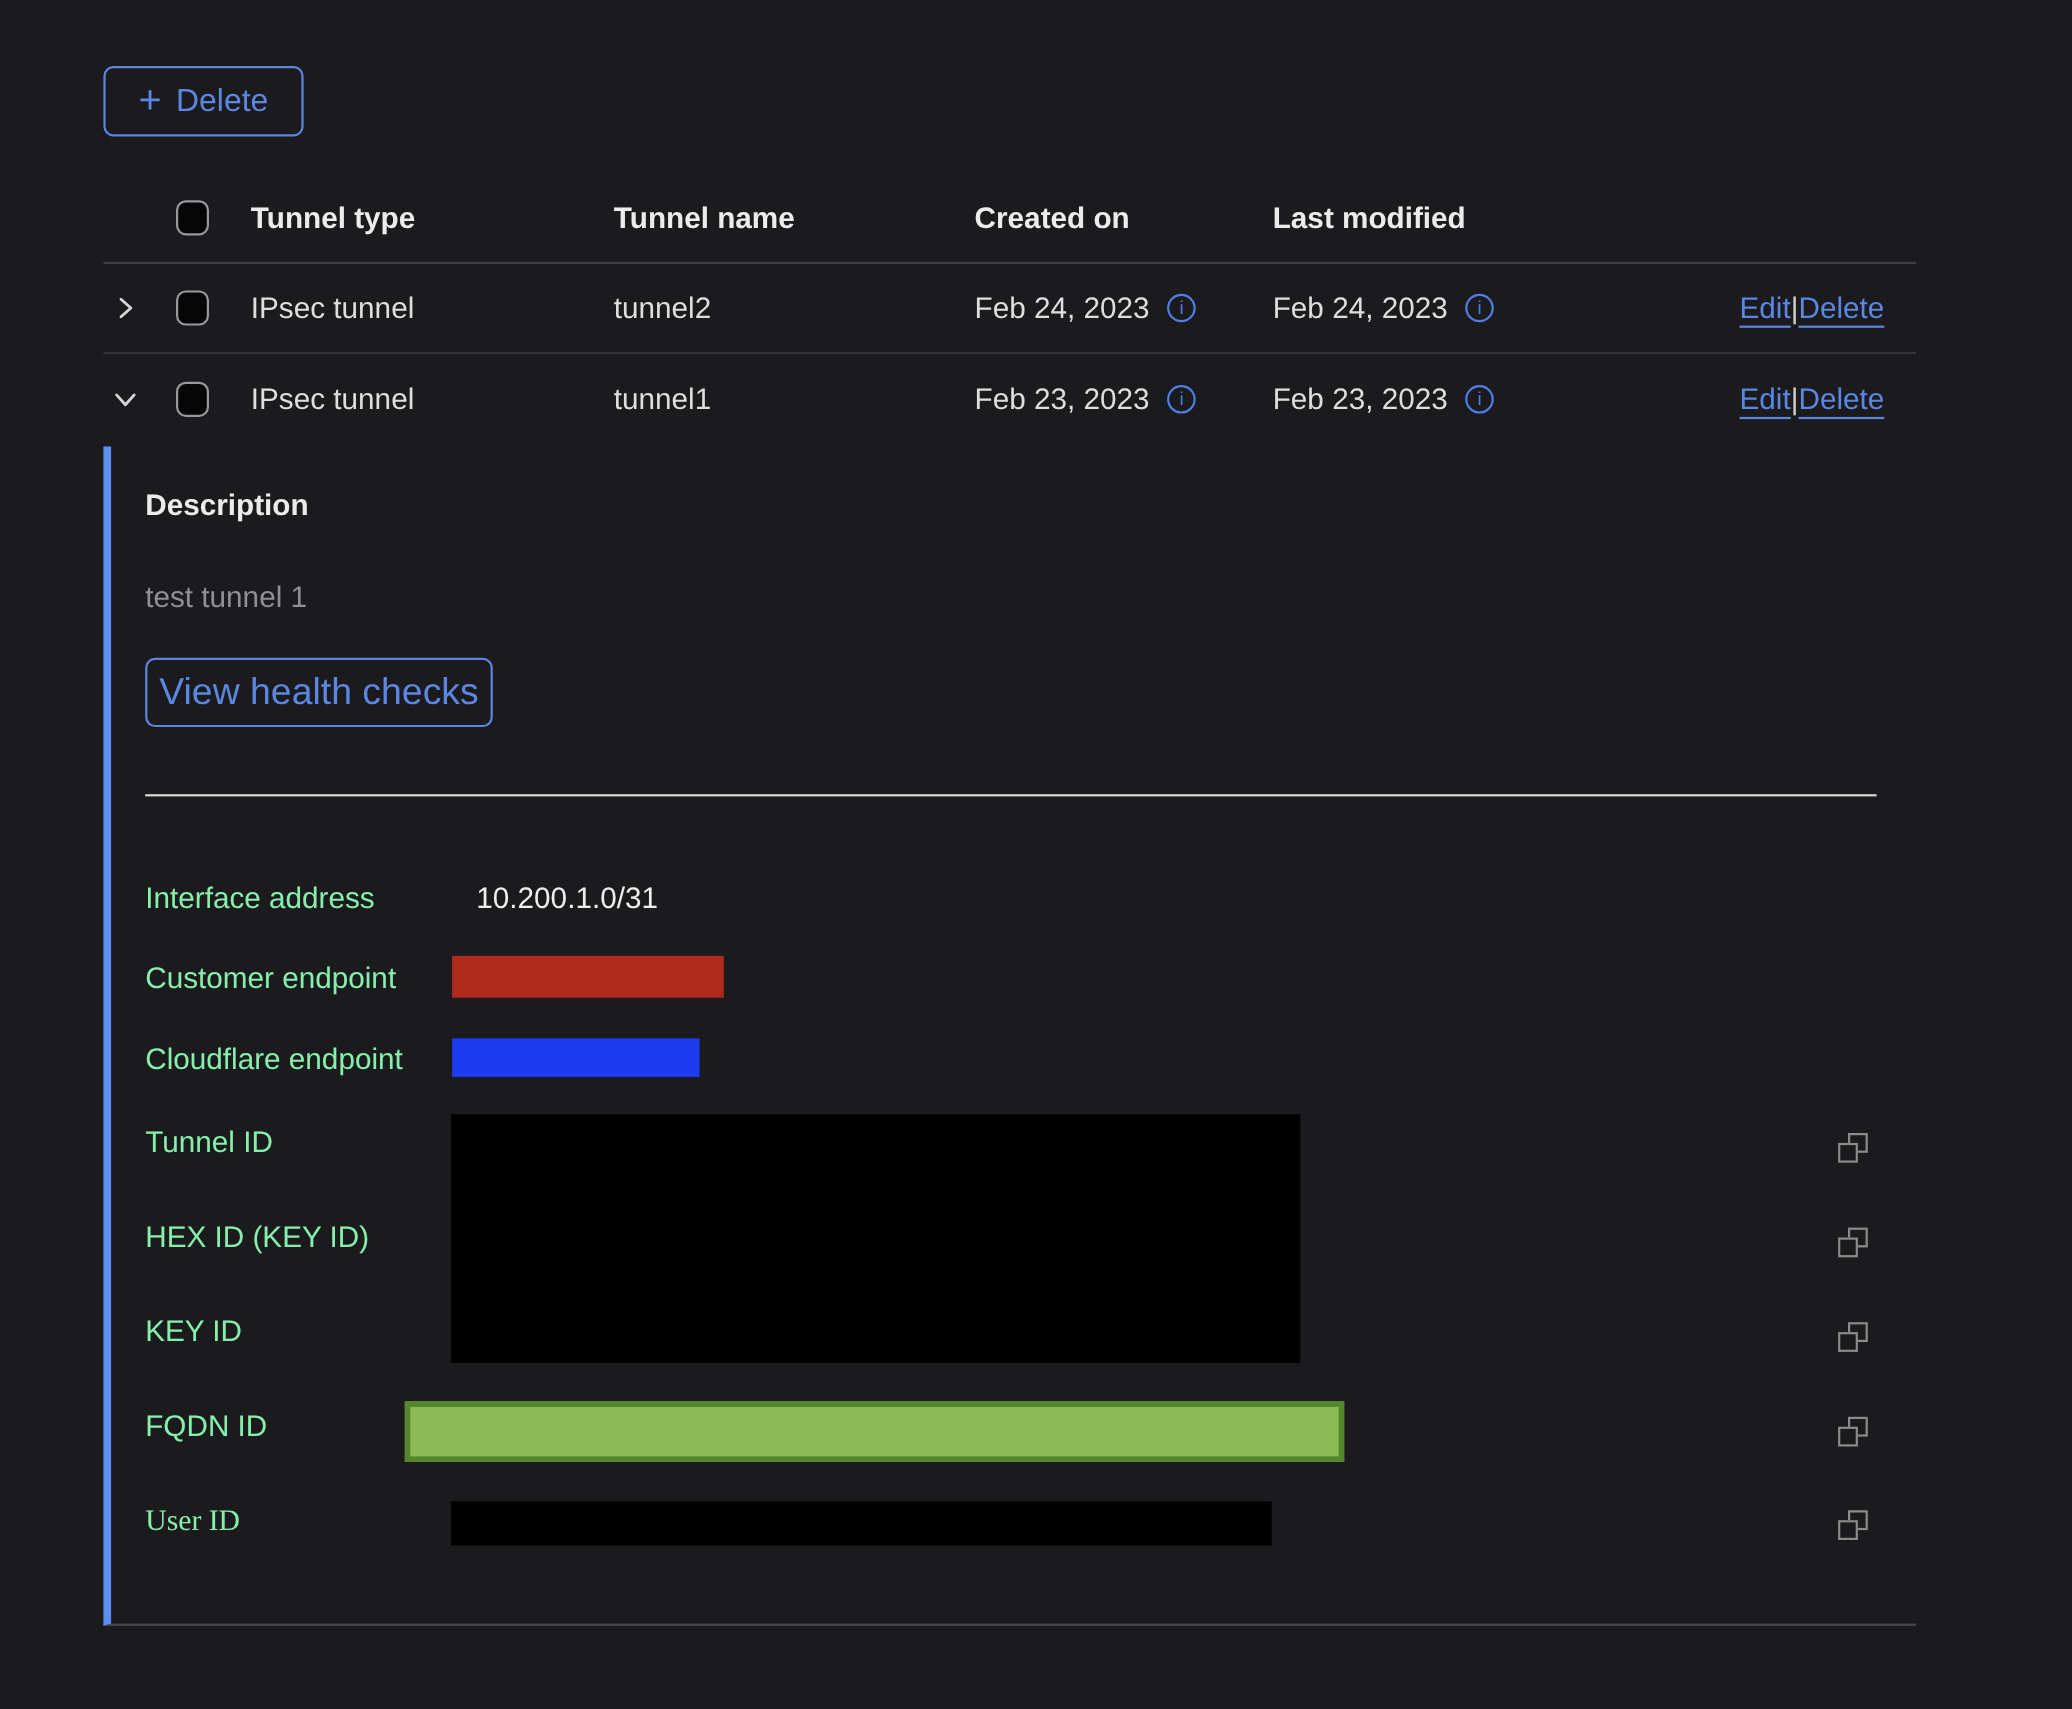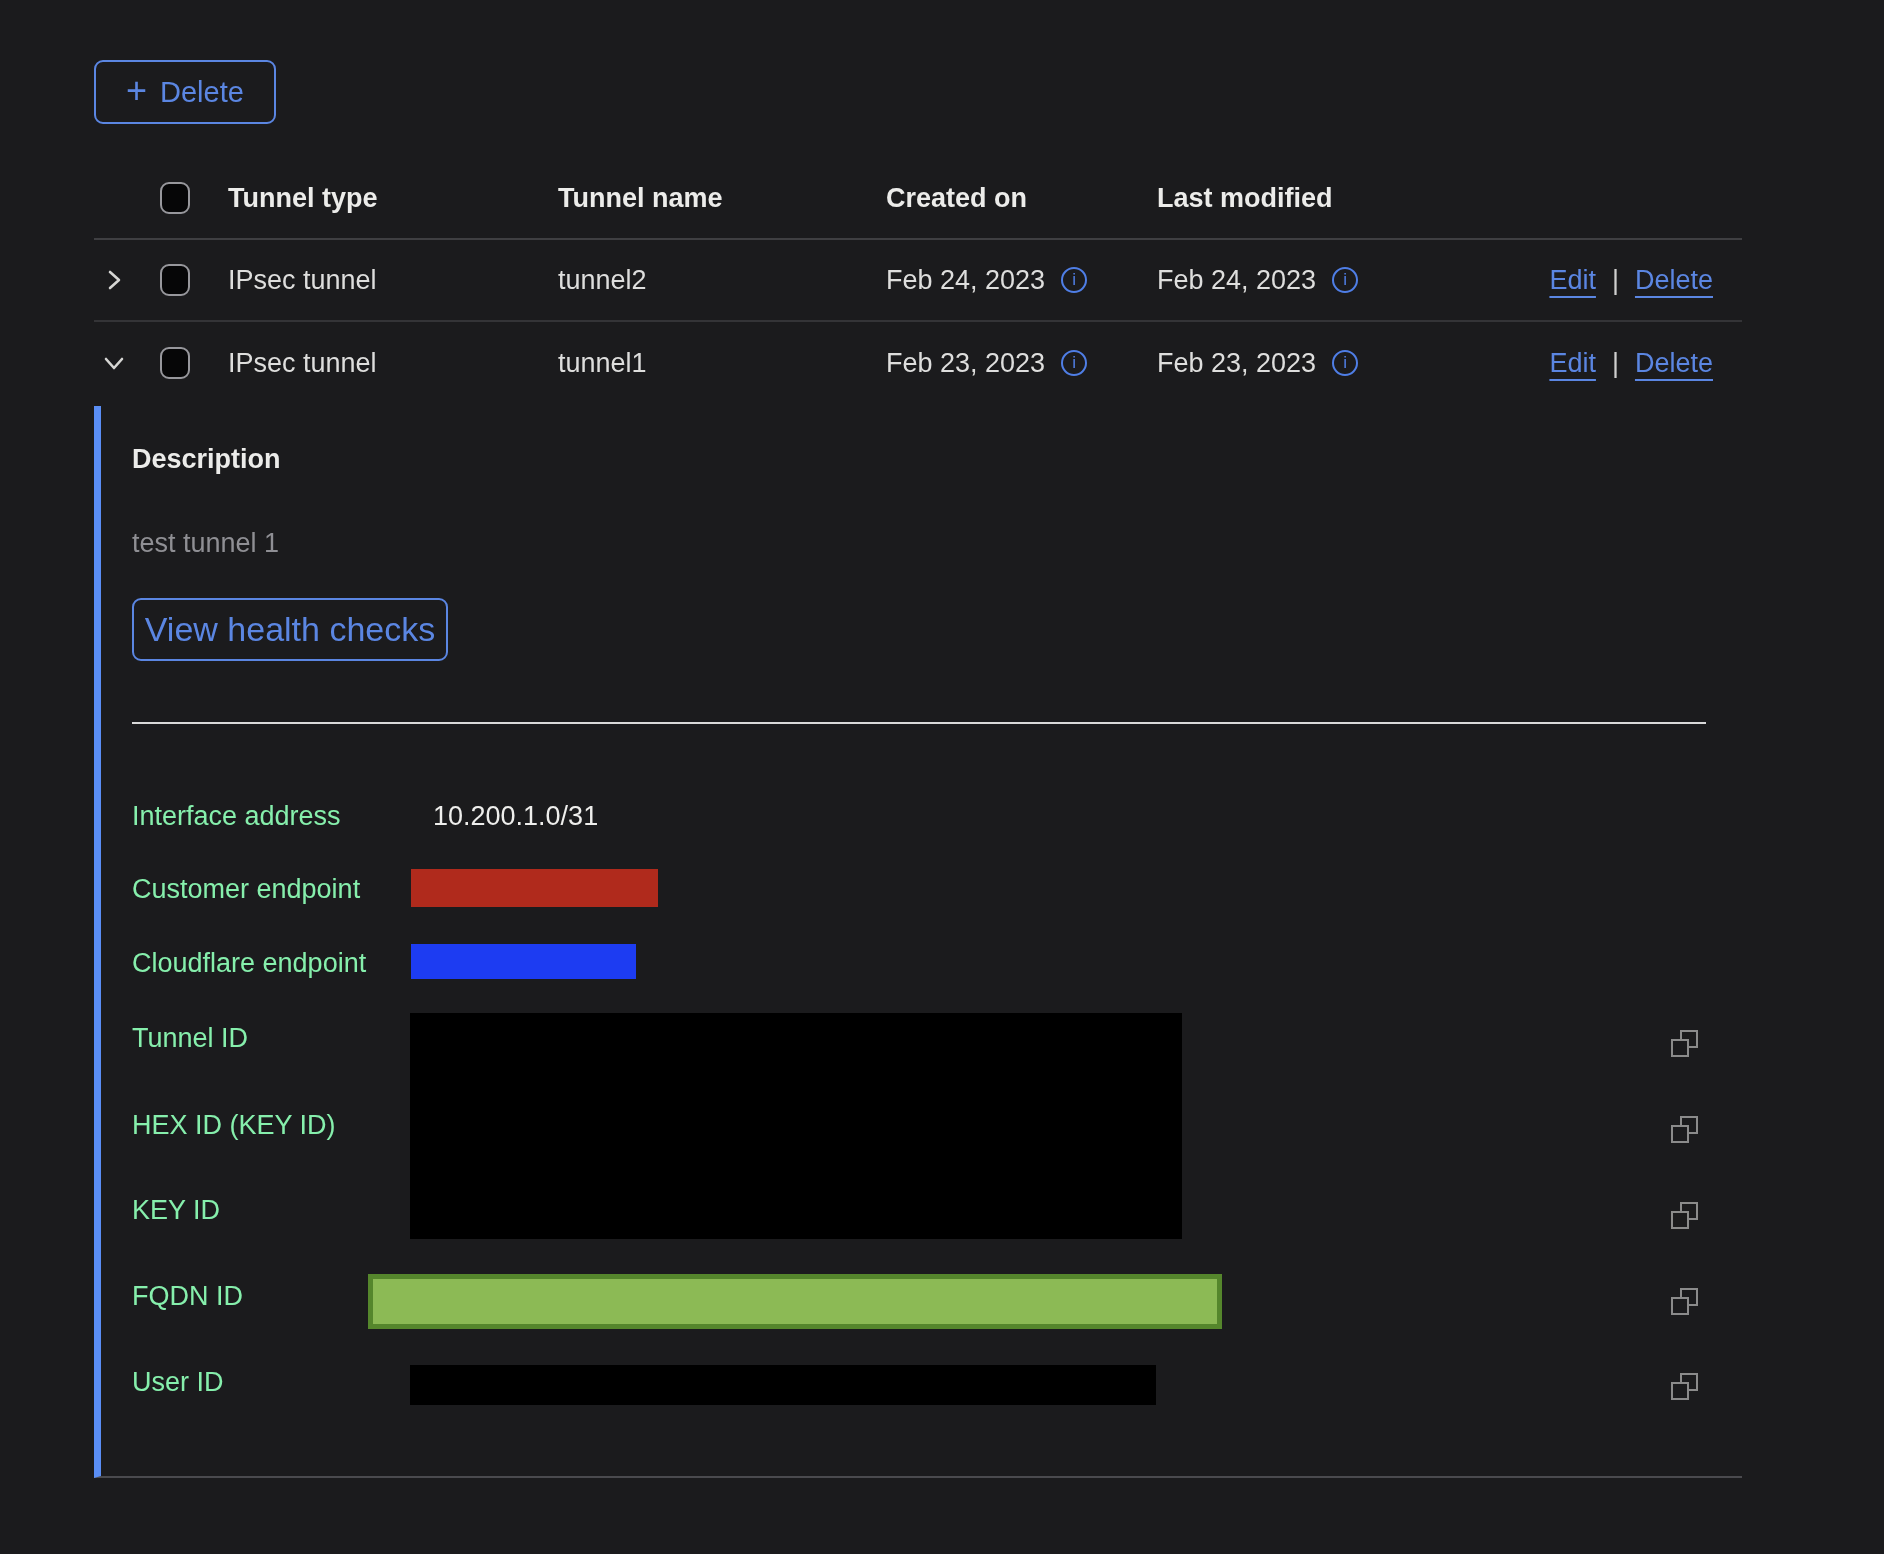--- a/index.html
+++ b/index.html
@@ -26,21 +26,21 @@
     border-bottom:2px solid #3f3f42; font-weight:700; color:#ececea;
   }
   .trow { display:flex; align-items:center; height:82px; color:#dededd; }
   .trow.first { border-bottom:2px solid #343437; }
   .col-expand   { width:66px; display:flex; align-items:center; padding-left:6px; }
   .col-check    { width:68px; display:flex; align-items:center; }
   .col-type     { width:330px; }
   .col-name     { width:328px; }
   .col-created  { width:271px; display:flex; align-items:center; gap:16px; }
   .col-modified { width:293px; display:flex; align-items:center; gap:16px; }
-  .col-actions  { flex:1; display:flex; justify-content:flex-end; align-items:center; gap:16px; padding-right:29px; }
+  .col-actions  { flex:1; display:flex; justify-content:flex-end; align-items:center; gap:0; padding-right:29px; }
 
   .checkbox {
     width:30px; height:32px; border:2px solid #97979c; border-radius:9px;
     background:#060607; display:inline-block; cursor:pointer;
   }
   .chev { width:28px; height:28px; display:block; cursor:pointer; }
   .chev polyline { fill:none; stroke:#d6d6d4; stroke-width:2.6; stroke-linecap:round; stroke-linejoin:round; }
 
   .info-icon {
     width:26px; height:26px; border:2px solid #4f7ee6; border-radius:50%;
@@ -182,21 +182,21 @@
     <div class="redact blue"></div>
 
     <div class="abs lbl" style="left:31px; top:615px;">Tunnel ID</div>
     <div class="abs lbl" style="left:31px; top:702px;">HEX ID (KEY ID)</div>
     <div class="abs lbl" style="left:31px; top:787px;">KEY ID</div>
     <div class="redact black1"></div>
 
     <div class="abs lbl" style="left:31px; top:873px;">FQDN ID</div>
     <div class="redact green"></div>
 
-    <div class="abs lbl" style="left:31px; top:959px;">User ID</div>
+    <div class="abs lbl" style="left:31px; top:959px;font-family:Liberation Serif, serif;">User ID</div>
     <div class="redact black2"></div>
 
     <div class="copy-icon" style="top:624px;">
       <span class="back"></span>
       <span class="front"></span>
     </div>
     <div class="copy-icon" style="top:710px;">
       <span class="back"></span>
       <span class="front"></span>
     </div>

